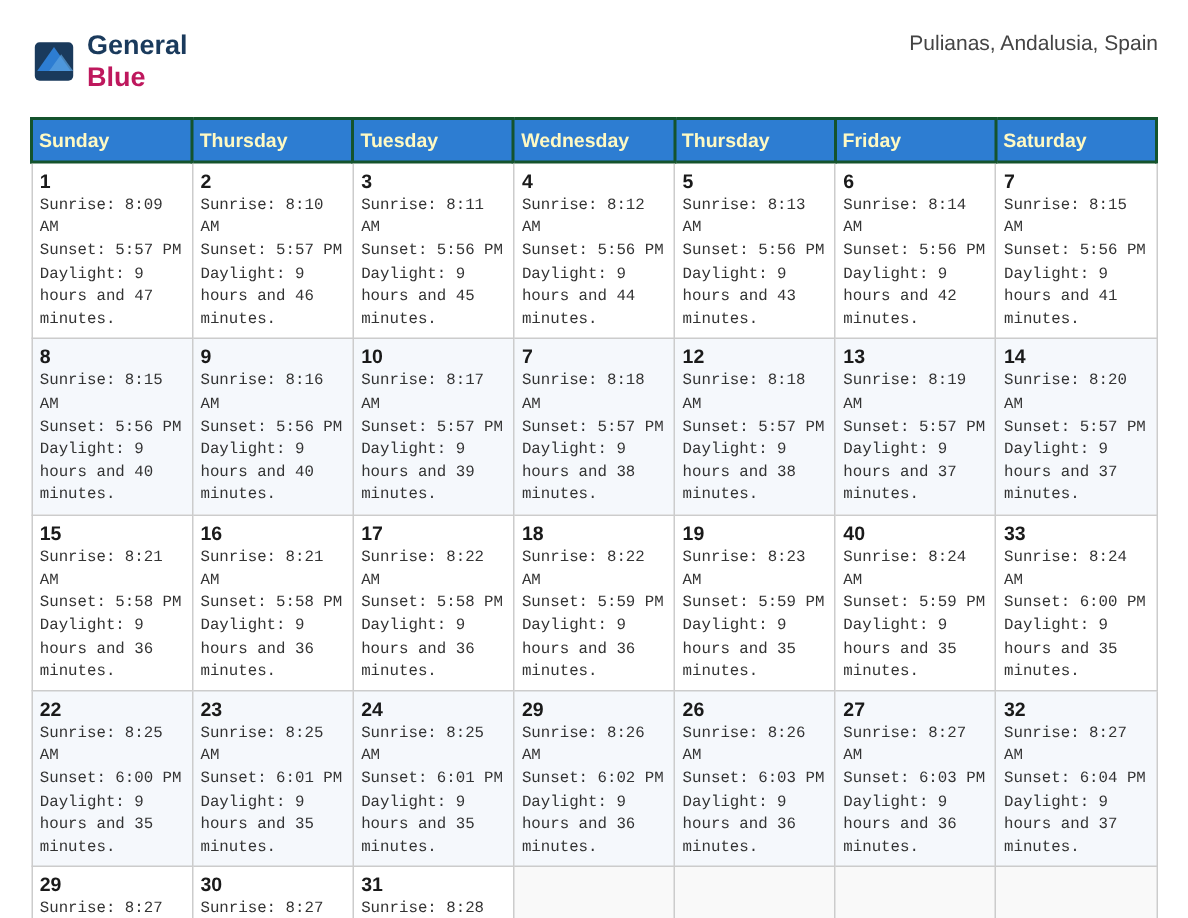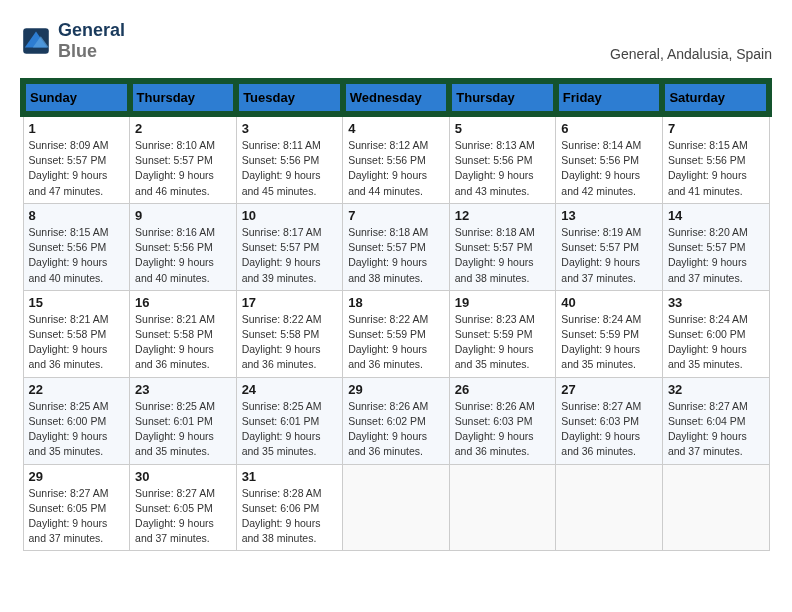--- a/index.html
+++ b/index.html
@@ -6,21 +6,21 @@
     body {
       font-family: Arial, sans-serif;
       background: #fff;
       width: 792px;
       min-height: 612px;
       padding: 20px;
     }
     .header {
       display: flex;
       justify-content: space-between;
-      align-items: flex-end;
+      align-items: flex-start;
       margin-bottom: 16px;
     }
     .logo {
       display: flex;
       align-items: center;
       gap: 6px;
     }
     .logo-icon {
       width: 32px;
       height: 32px;
@@ -37,26 +37,26 @@
       font-size: 14px;
       color: #444;
     }
     .calendar {
       width: 100%;
       border-collapse: collapse;
       font-size: 11px;
     }
     .calendar th {
       background-color: #2d7dd2;
-      color: #000000;
+      color: #fef9c3;
       padding: 6px 4px;
       text-align: left;
       font-size: 13px;
       font-weight: bold;
-      border: 6px solid #14532d;
+      border: 2px solid #14532d;
     }
     .calendar td {
       border: 1px solid #ccc;
       vertical-align: top;
       padding: 4px 5px;
       width: 106px;
       height: 80px;
       background: #fff;
     }
     .calendar tr:nth-child(even) td {
@@ -66,45 +66,46 @@
       font-size: 13px;
       font-weight: bold;
       color: #1a1a1a;
       display: block;
       margin-bottom: 2px;
     }
     .day-info {
       color: #333;
       line-height: 1.45;
       font-size: 10.5px;
+      font-family: Liberation Mono, monospace;
     }
     .empty-cell {
       background: #f9f9f9 !important;
     }
     .calendar tr:nth-child(even) .empty-cell {
       background: #f5f8fc !important;
     }
   </style>
 </head>
 <body>
 
 <div class="header">
   <div class="logo">
     <svg class="logo-icon" viewBox="0 0 40 40">
       <rect x="4" y="4" width="32" height="32" rx="4" fill="#1a3a5c"></rect>
       <polygon points="20,8 34,28 6,28" fill="#2d7dd2"></polygon>
       <polygon points="26,14 36,28 16,28" fill="#5ba3e0" opacity="0.7"></polygon>
     </svg>
     <div>
       <div style="font-size:18px;font-weight:bold;color:#1a3a5c;">General</div>
-      <div style="font-size:18px;font-weight:bold;color:#737373;">Blue</div>
+      <div style="font-size:18px;font-weight:bold;color:#be185d;">Blue</div>
     </div>
   </div>
   <div class="title-block">
-    <div class="location">General, Andalusia, Spain</div>
+    <div class="location">Pulianas, Andalusia, Spain</div>
   </div>
 </div>
 
 <table class="calendar">
   <thead>
     <tr>
       <th>Sunday</th>
       <th>Thursday</th>
       <th>Tuesday</th>
       <th>Wednesday</th>

